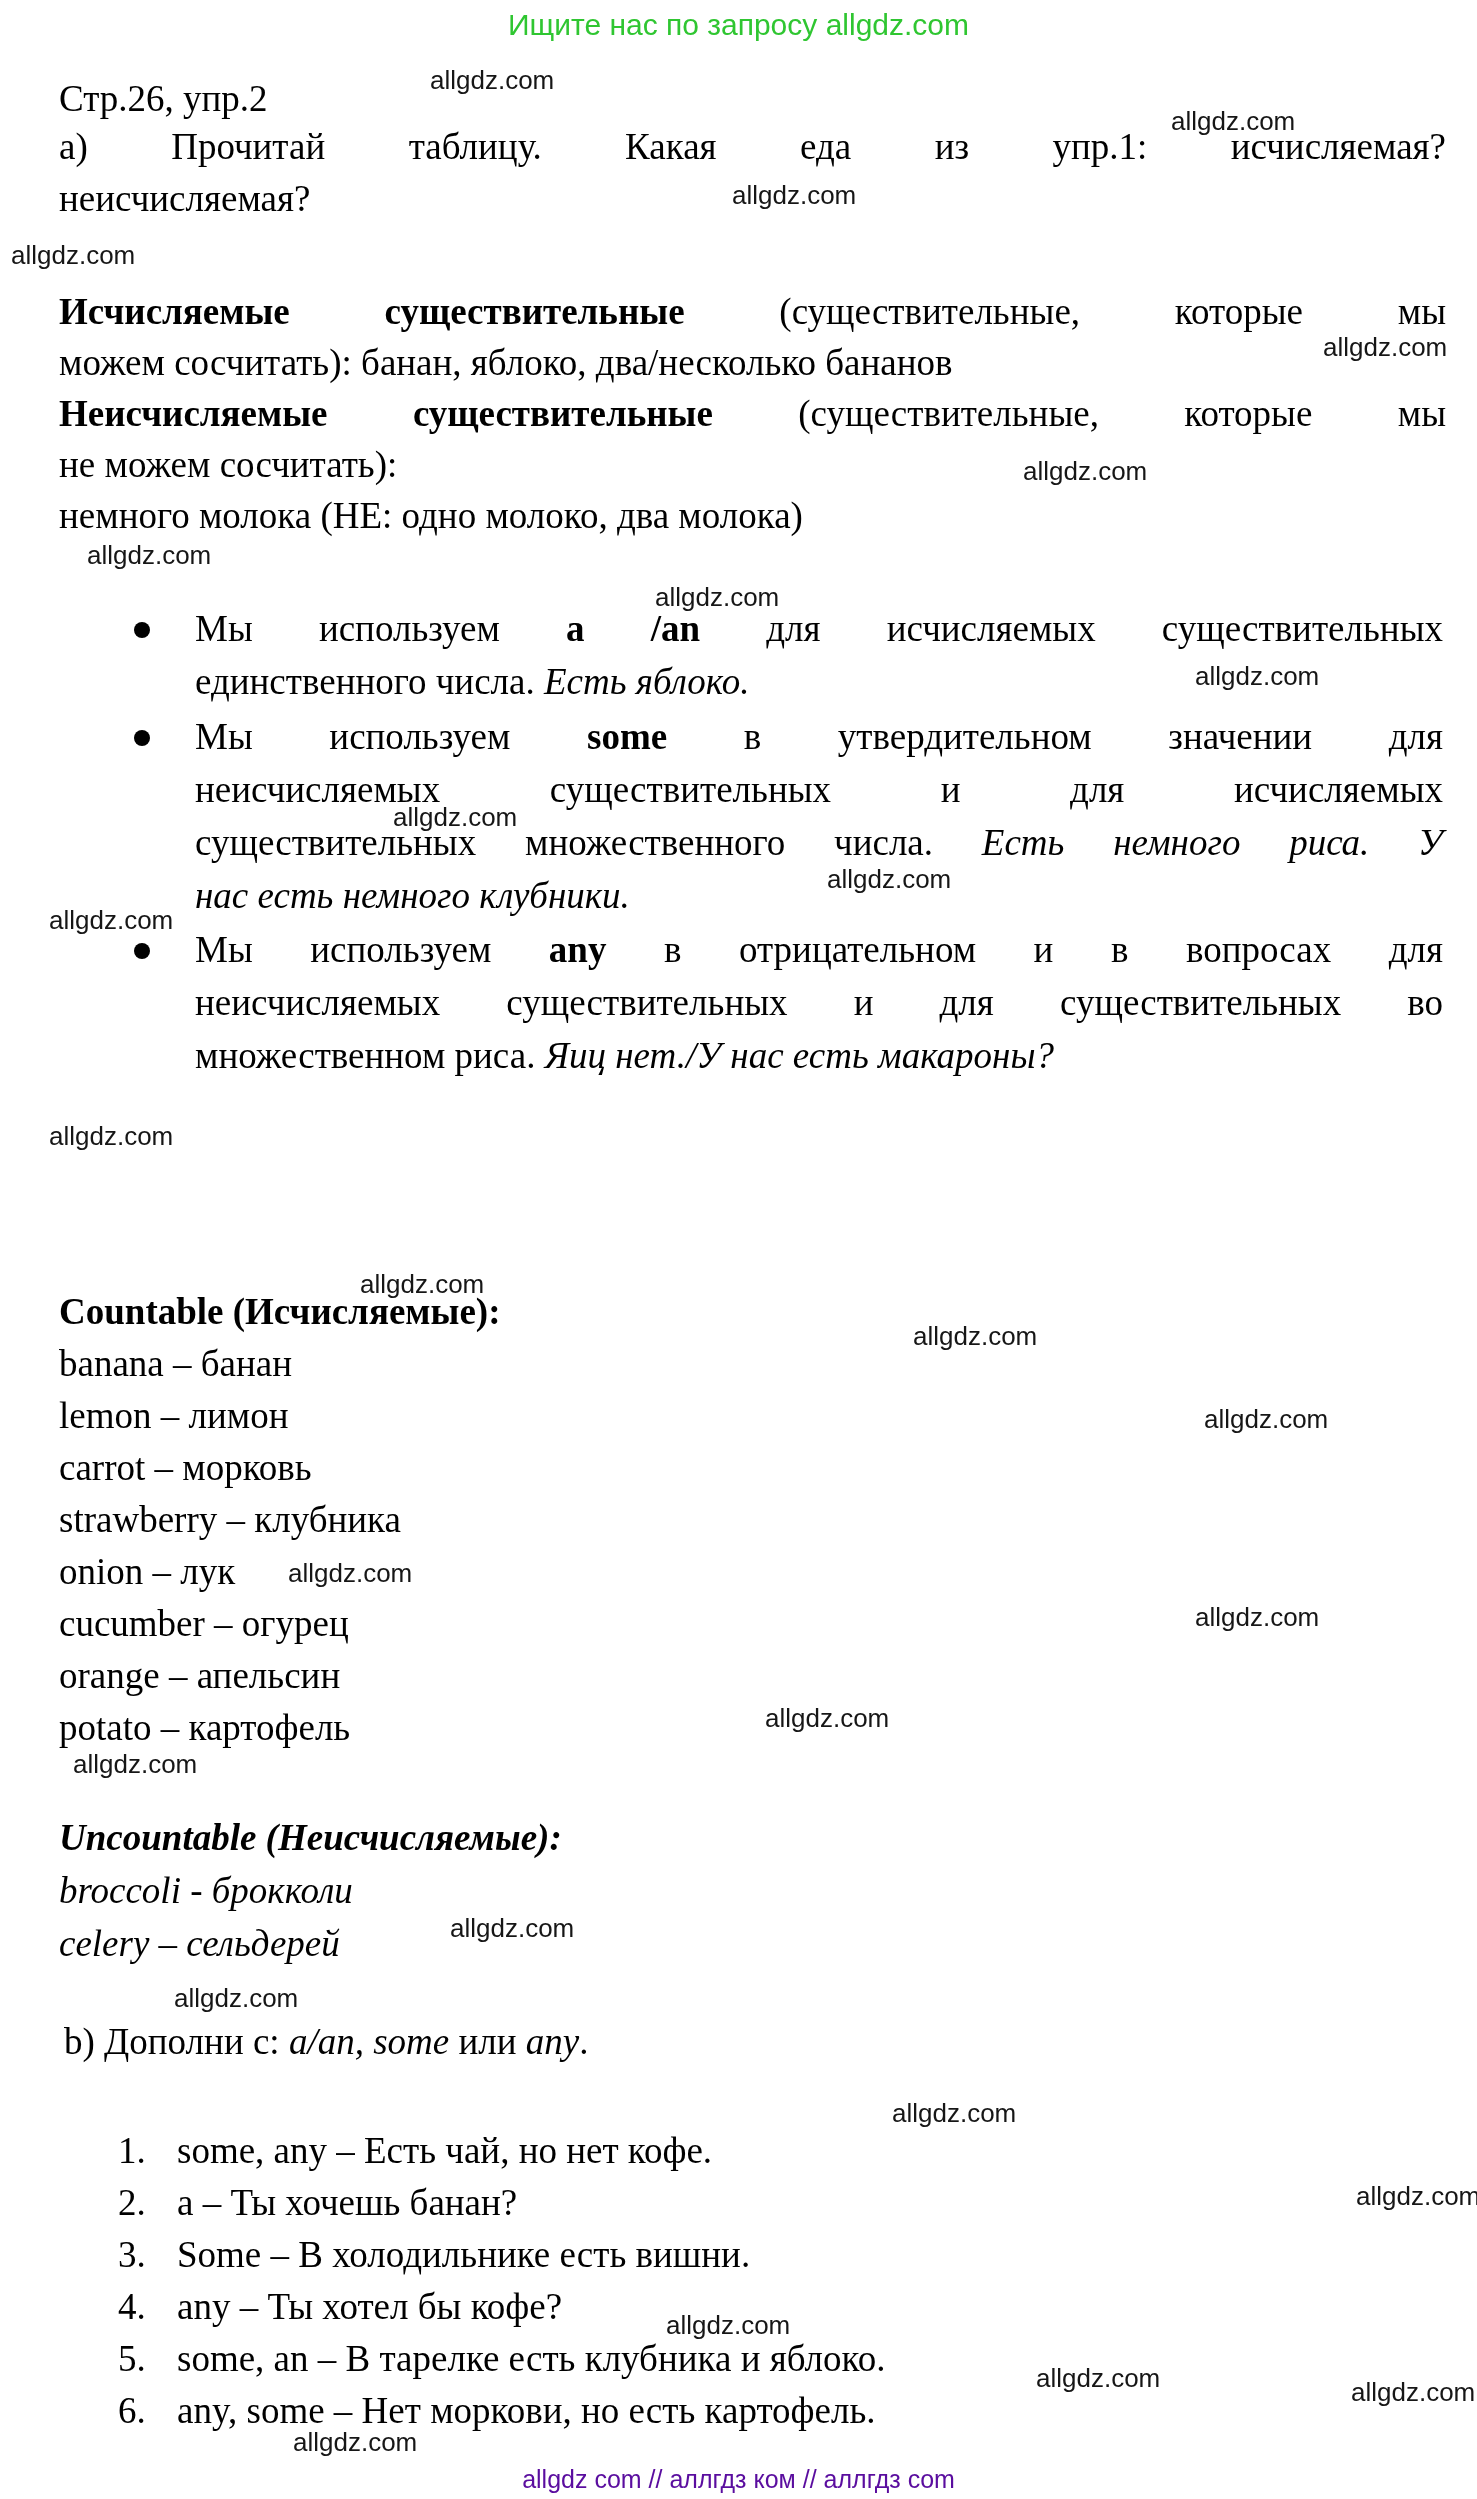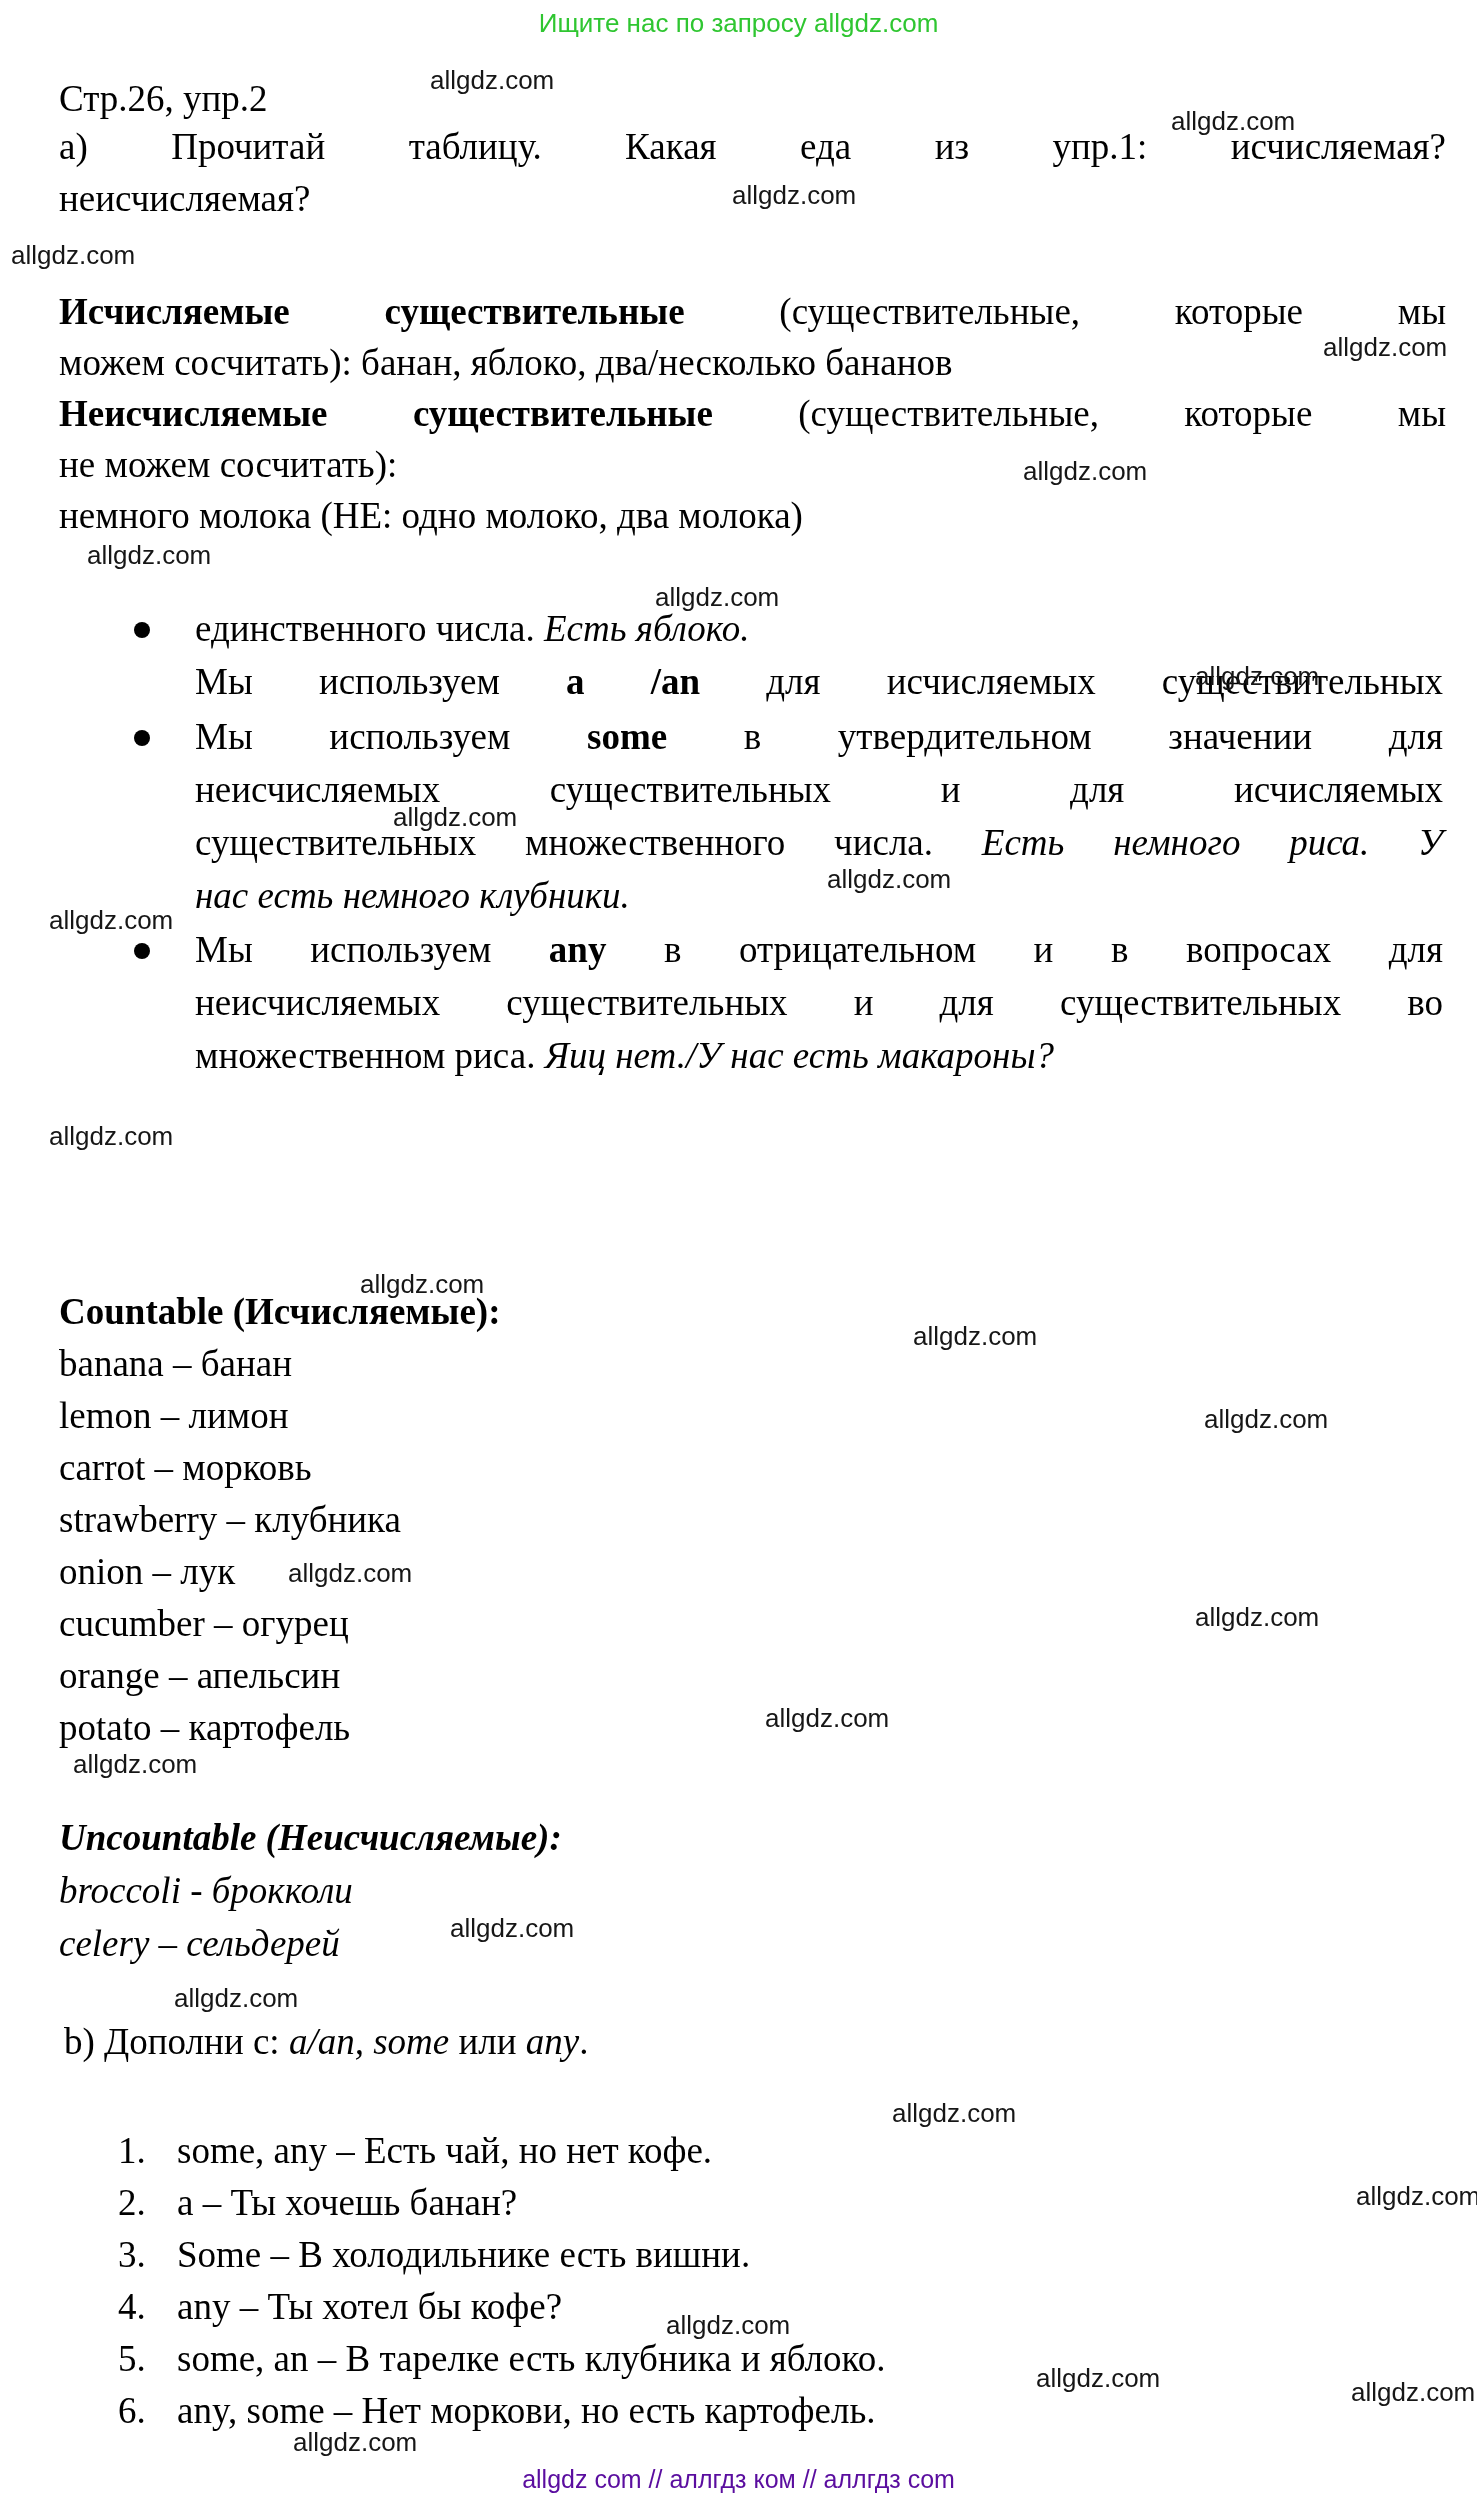--- a/index.html
+++ b/index.html
@@ -8,21 +8,21 @@
     width:1477px;height:2500px;
     background:#ffffff;
     font-family:"Liberation Serif","DejaVu Serif",serif;
     font-size:37px;color:#000;
     overflow:hidden;
   }
   .banner{
     position:absolute;top:7.8px;left:0;width:100%;
     text-align:center;
     font-family:"Liberation Sans","DejaVu Sans",sans-serif;
-    font-size:26px;
+    font-size:30px;
   }
   .title{position:absolute;left:59px;top:75px;line-height:48px;}
   .block{position:absolute;}
   #task-a{left:59px;top:121px;width:1387px;line-height:52px;}
   #grammar-note{left:59px;top:286px;width:1387px;line-height:51px;}
   .line{white-space:normal;}
   .line.just{text-align:justify;text-align-last:justify;}
   .seg-b{font-weight:bold;}
   .seg-i{font-style:italic;}
   #bullets{position:absolute;left:59px;top:602px;width:1384px;margin:0;padding:0;list-style:none;}
@@ -61,22 +61,22 @@
   <div id="grammar-note" class="block">
       <div class="line just"><span class="seg-b">Исчисляемые существительные</span><span> (существительные, которые мы</span></div>
       <div class="line"><span>можем сосчитать): банан, яблоко, два/несколько бананов</span></div>
       <div class="line just"><span class="seg-b">Неисчисляемые существительные</span><span> (существительные, которые мы</span></div>
       <div class="line"><span>не можем сосчитать):</span></div>
       <div class="line"><span>немного молока (НЕ: одно молоко, два молока)</span></div>
     </div>
   <ul id="bullets">
       <li>
         <span class="bullet-dot"></span>
+        <div class="line just"><span>Мы используем </span><span class="seg-b">a /an</span><span> для исчисляемых существительных</span></div>
         <div class="line"><span>единственного числа. </span><span class="seg-i">Есть яблоко.</span></div>
-        <div class="line just"><span>Мы используем </span><span class="seg-b">a /an</span><span> для исчисляемых существительных</span></div>
       </li>
       <li>
         <span class="bullet-dot"></span>
         <div class="line just"><span>Мы используем </span><span class="seg-b">some</span><span> в утвердительном значении для</span></div>
         <div class="line just"><span>неисчисляемых существительных и для исчисляемых</span></div>
         <div class="line just"><span>существительных множественного числа. </span><span class="seg-i">Есть немного риса. У</span></div>
         <div class="line"><span class="seg-i">нас есть немного клубники.</span></div>
       </li>
       <li>
         <span class="bullet-dot"></span>

